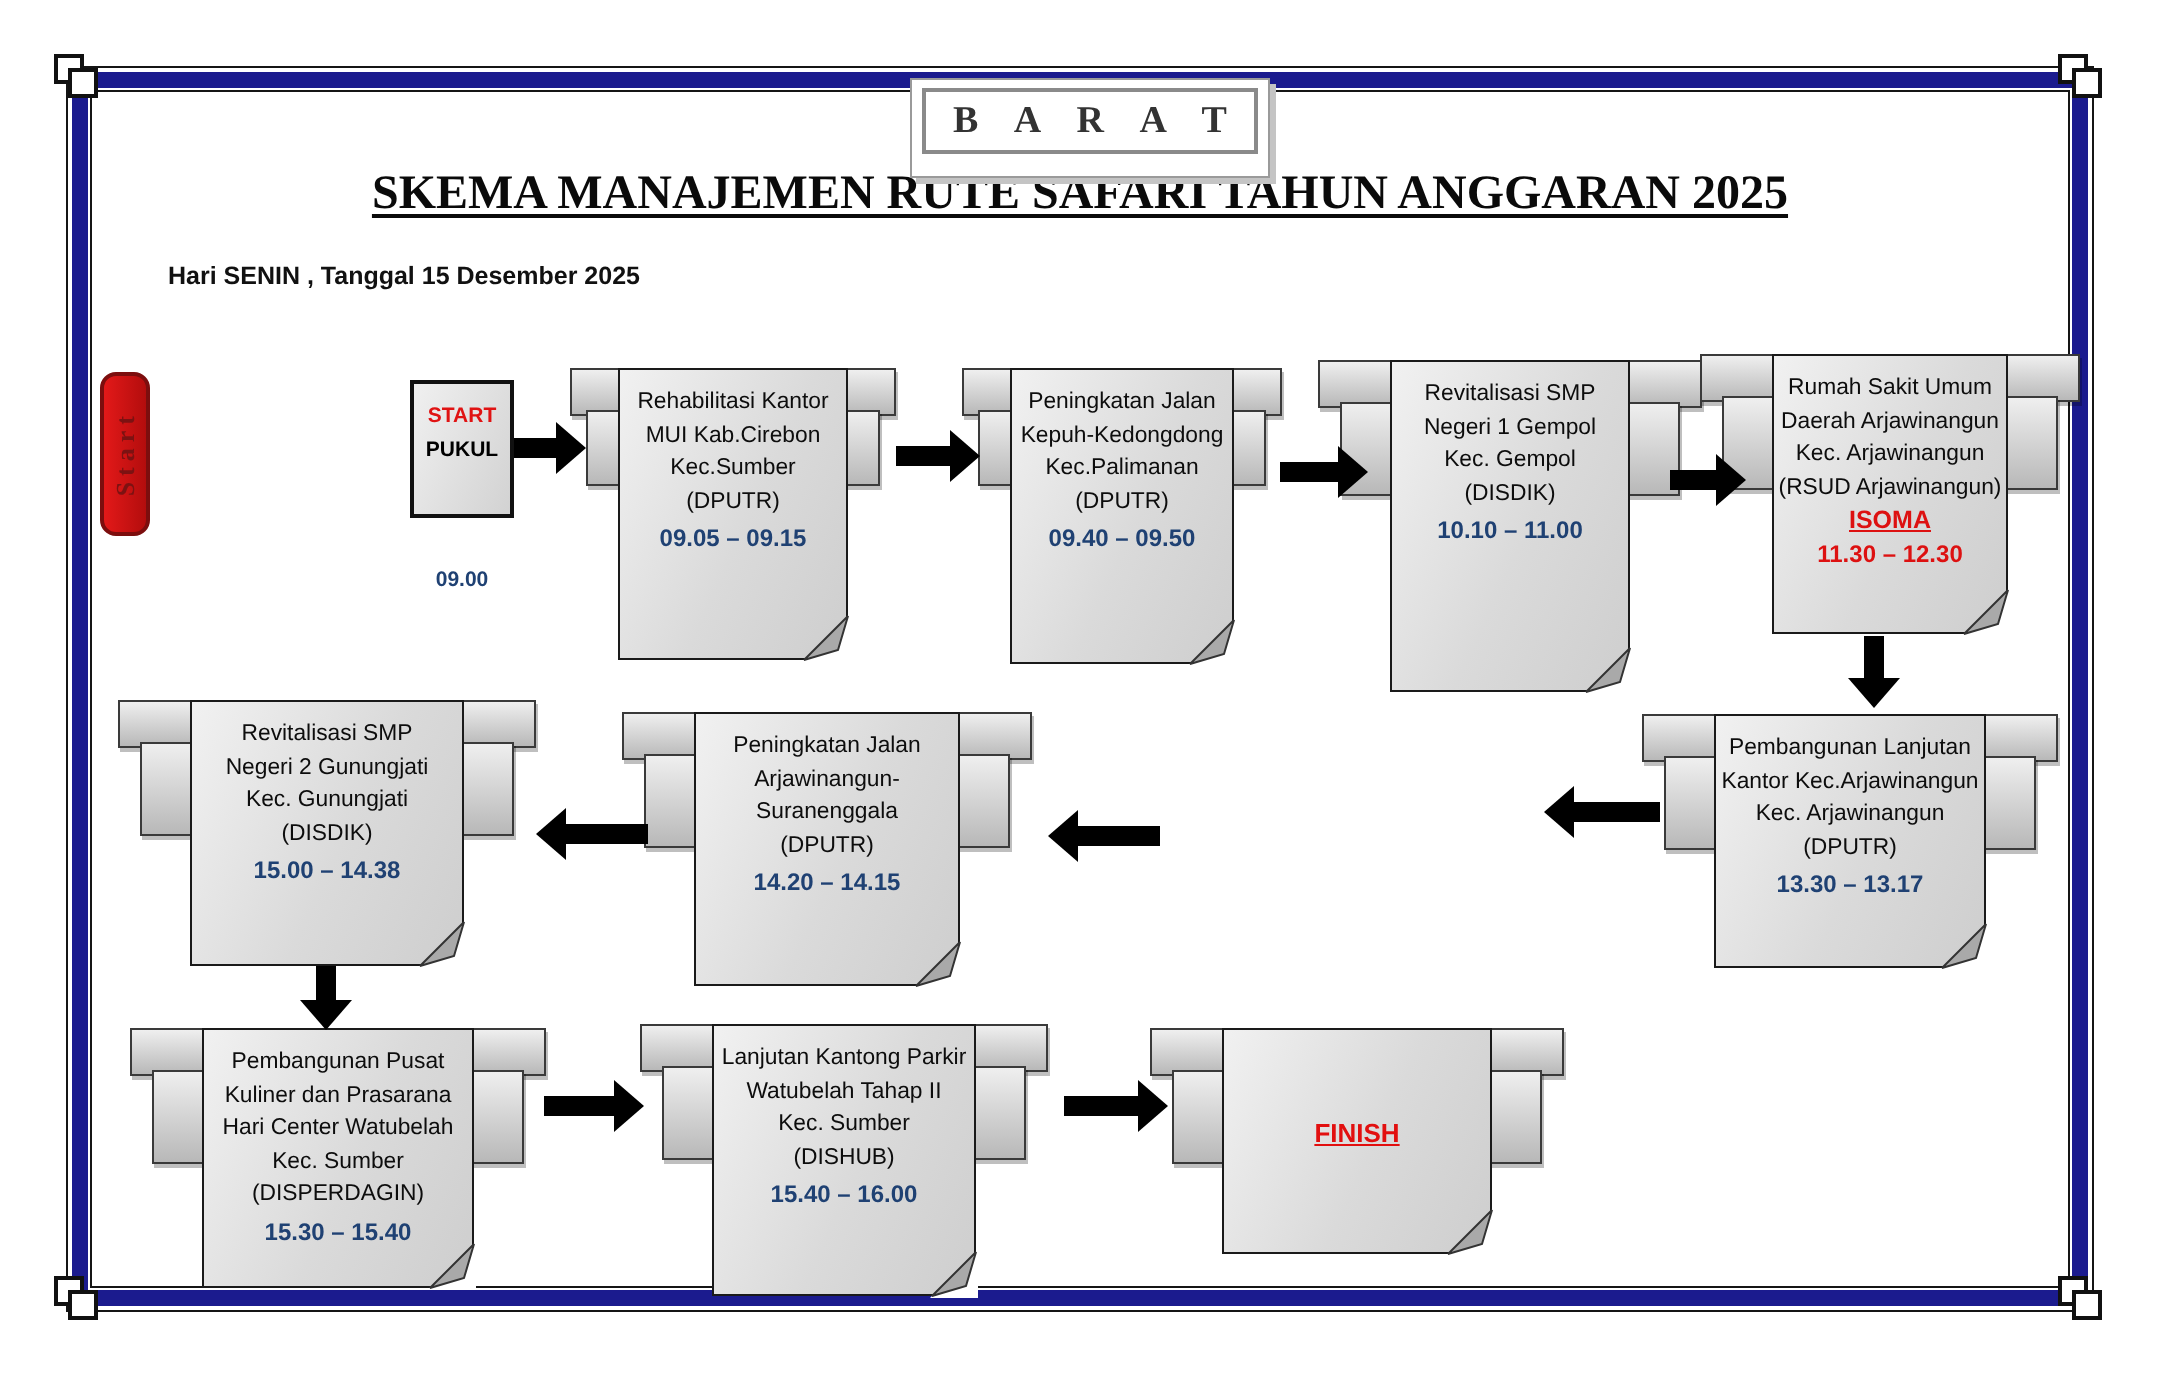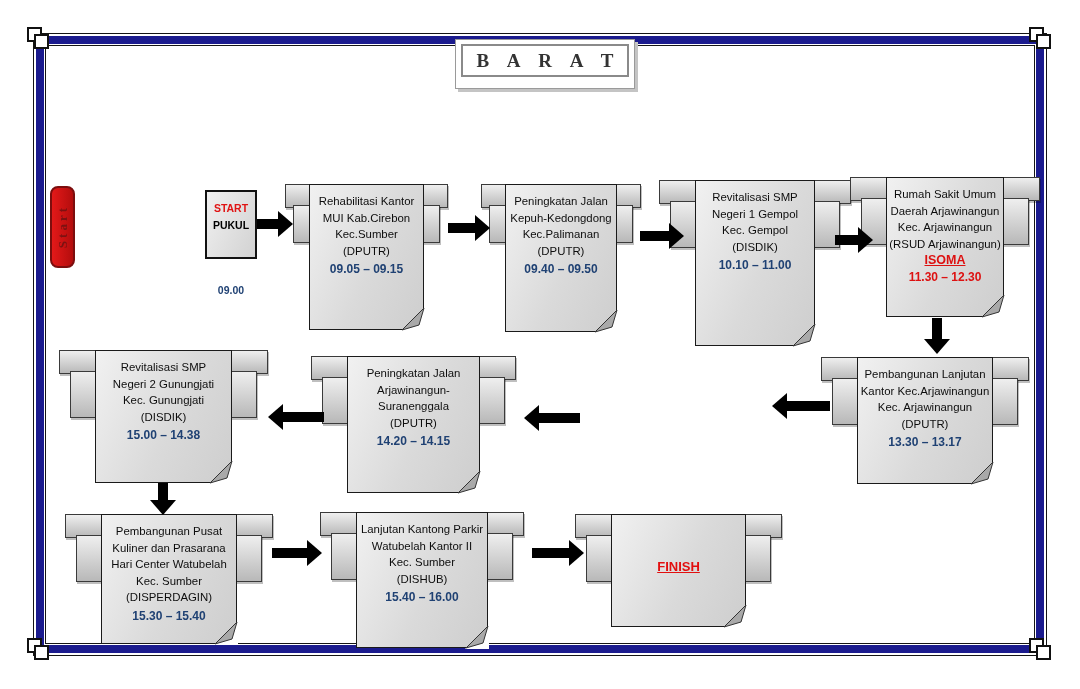--- a/index.html
+++ b/index.html
@@ -89,20 +89,22 @@
       <i class="k2"></i>
     </div>
   <div class="knot" style="left:1029px;top:638px">
       <i class="k1"></i>
       <i class="k2"></i>
     </div>
 
   <div class="barat">
     <div class="barat-inner">B A R A T</div>
   </div>
+  <div class="title"><span>SKEMA MANAJEMEN RUTE SAFARI TAHUN ANGGARAN 2025</span></div>
+  <div class="date">Hari SENIN , Tanggal 15 Desember 2025</div>
 
   <div class="ribbon">
       <span>Start</span>
     </div>
   <div class="startbox">
     <div class="s1">START</div>
     <div class="s2">PUKUL</div>
     <div class="s3">09.00</div>
   </div>
 
@@ -289,21 +291,21 @@
           </svg></div>
     </div>
   </div>
 
   <div class="node wide" style="left:356px;top:512px;width:132px;height:136px">
     <div class="bar"></div>
     <div class="hang hang-l"></div>
     <div class="hang hang-r"></div>
     <div class="paper">
       <div class="ln">Lanjutan Kantong Parkir</div>
-      <div class="ln">Watubelah Kantor II</div>
+      <div class="ln">Watubelah Tahap II</div>
       <div class="ln">Kec. Sumber</div>
       <div class="ln">(DISHUB)</div>
       <div class="time">15.40 – 16.00</div>
       <div class="fold"><svg width="24" height="24">
             <polygon points="0,24 24,24 24,0" fill="#ffffff"></polygon>
             <polygon points="1,23 23,1 18,18" fill="#a9a9a9" stroke="#333" stroke-width="1"></polygon>
           </svg></div>
     </div>
   </div>
 

